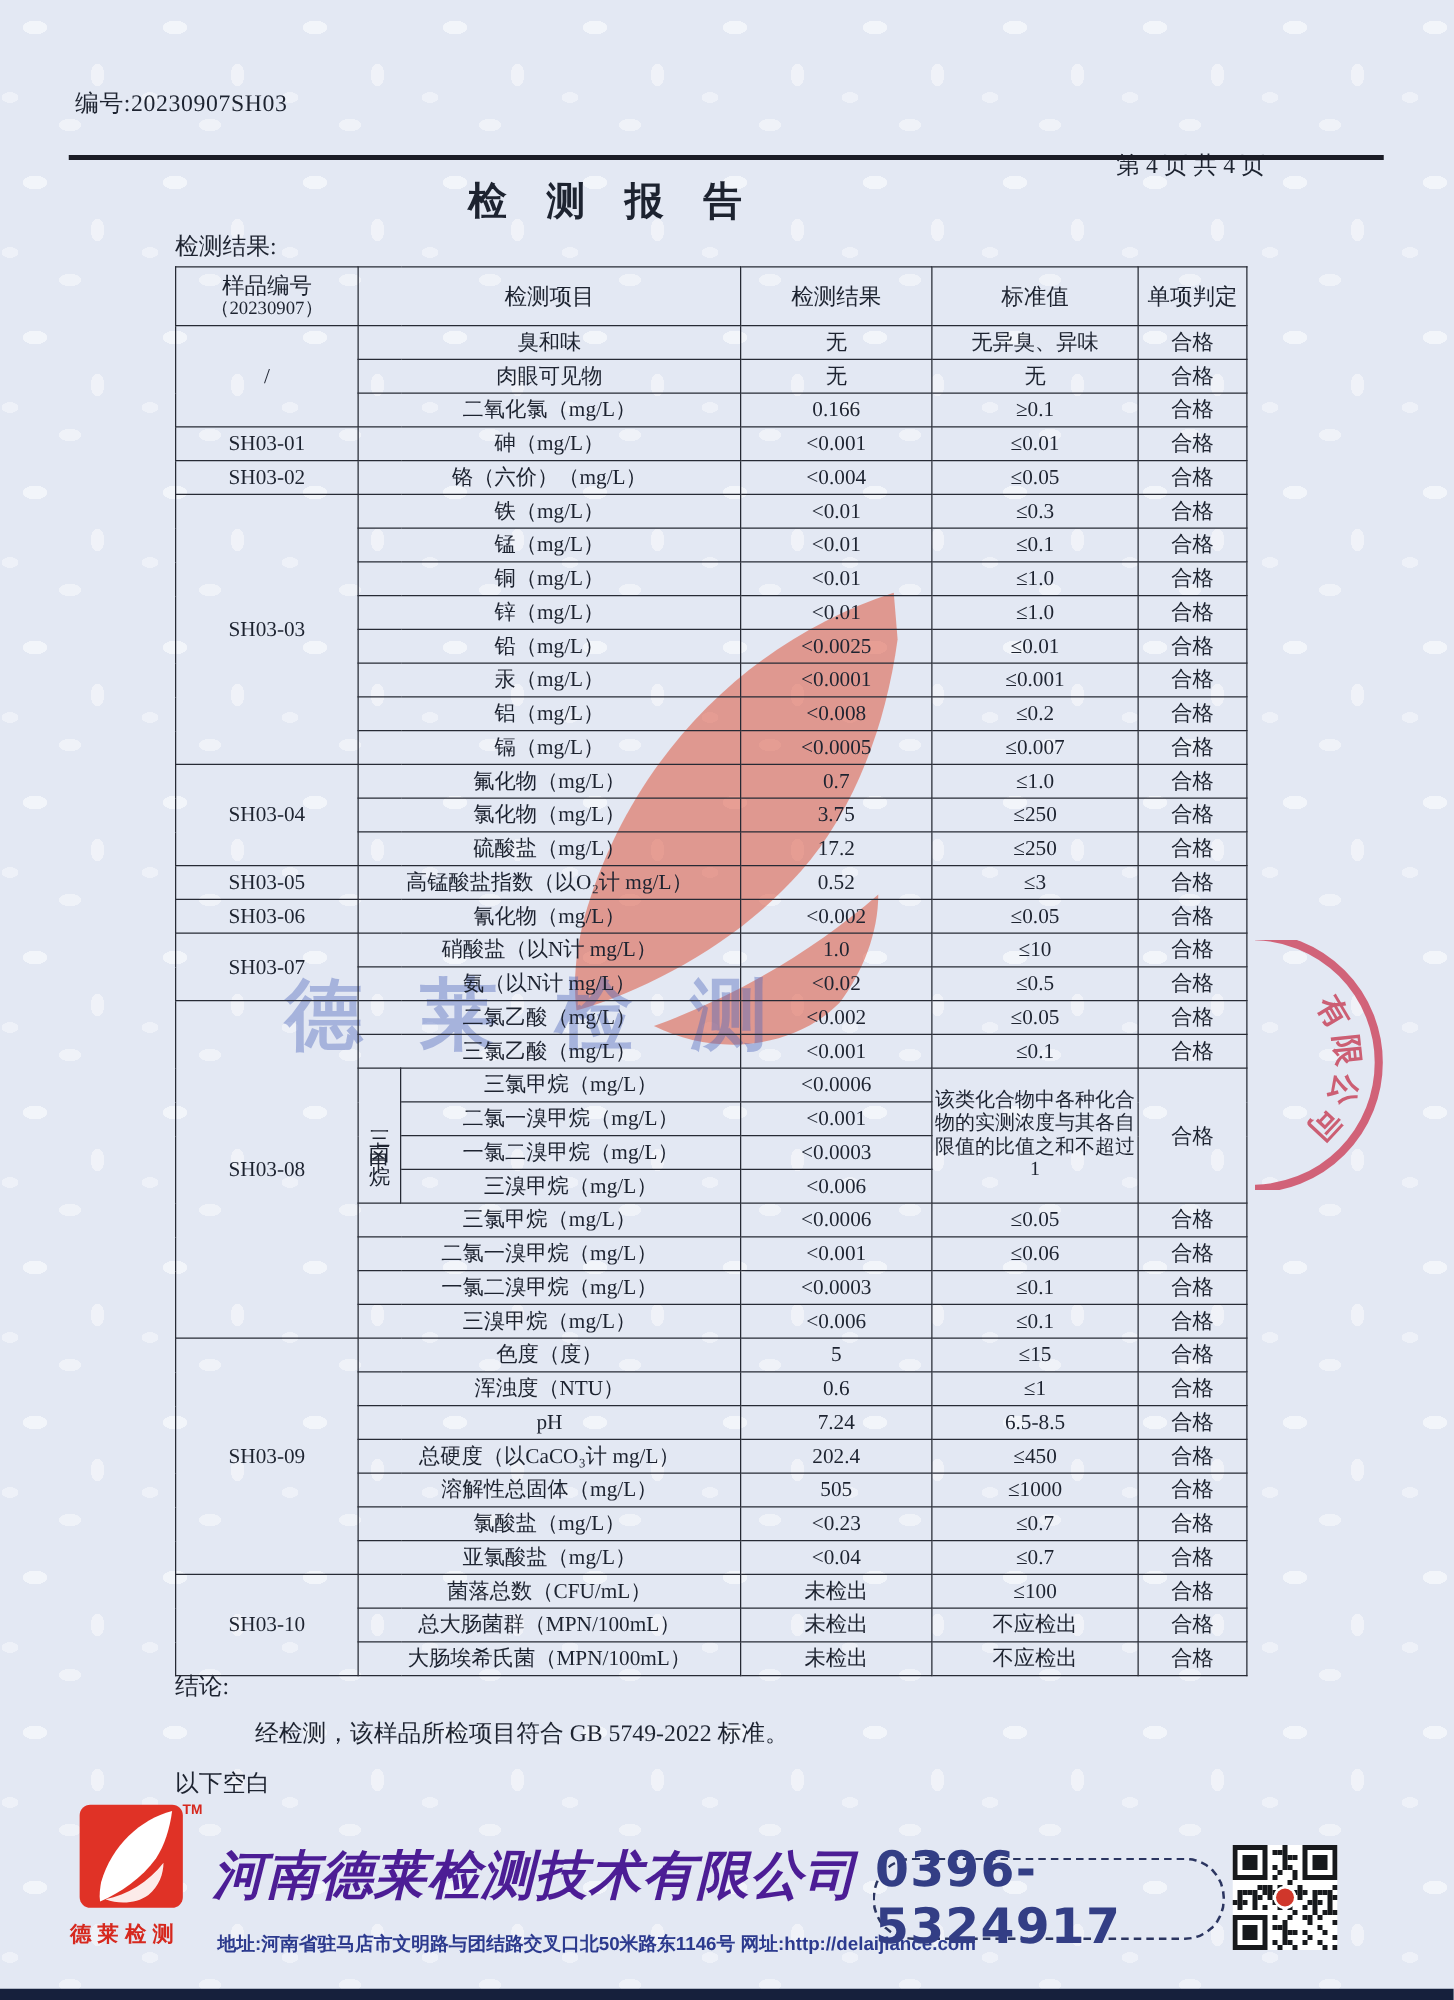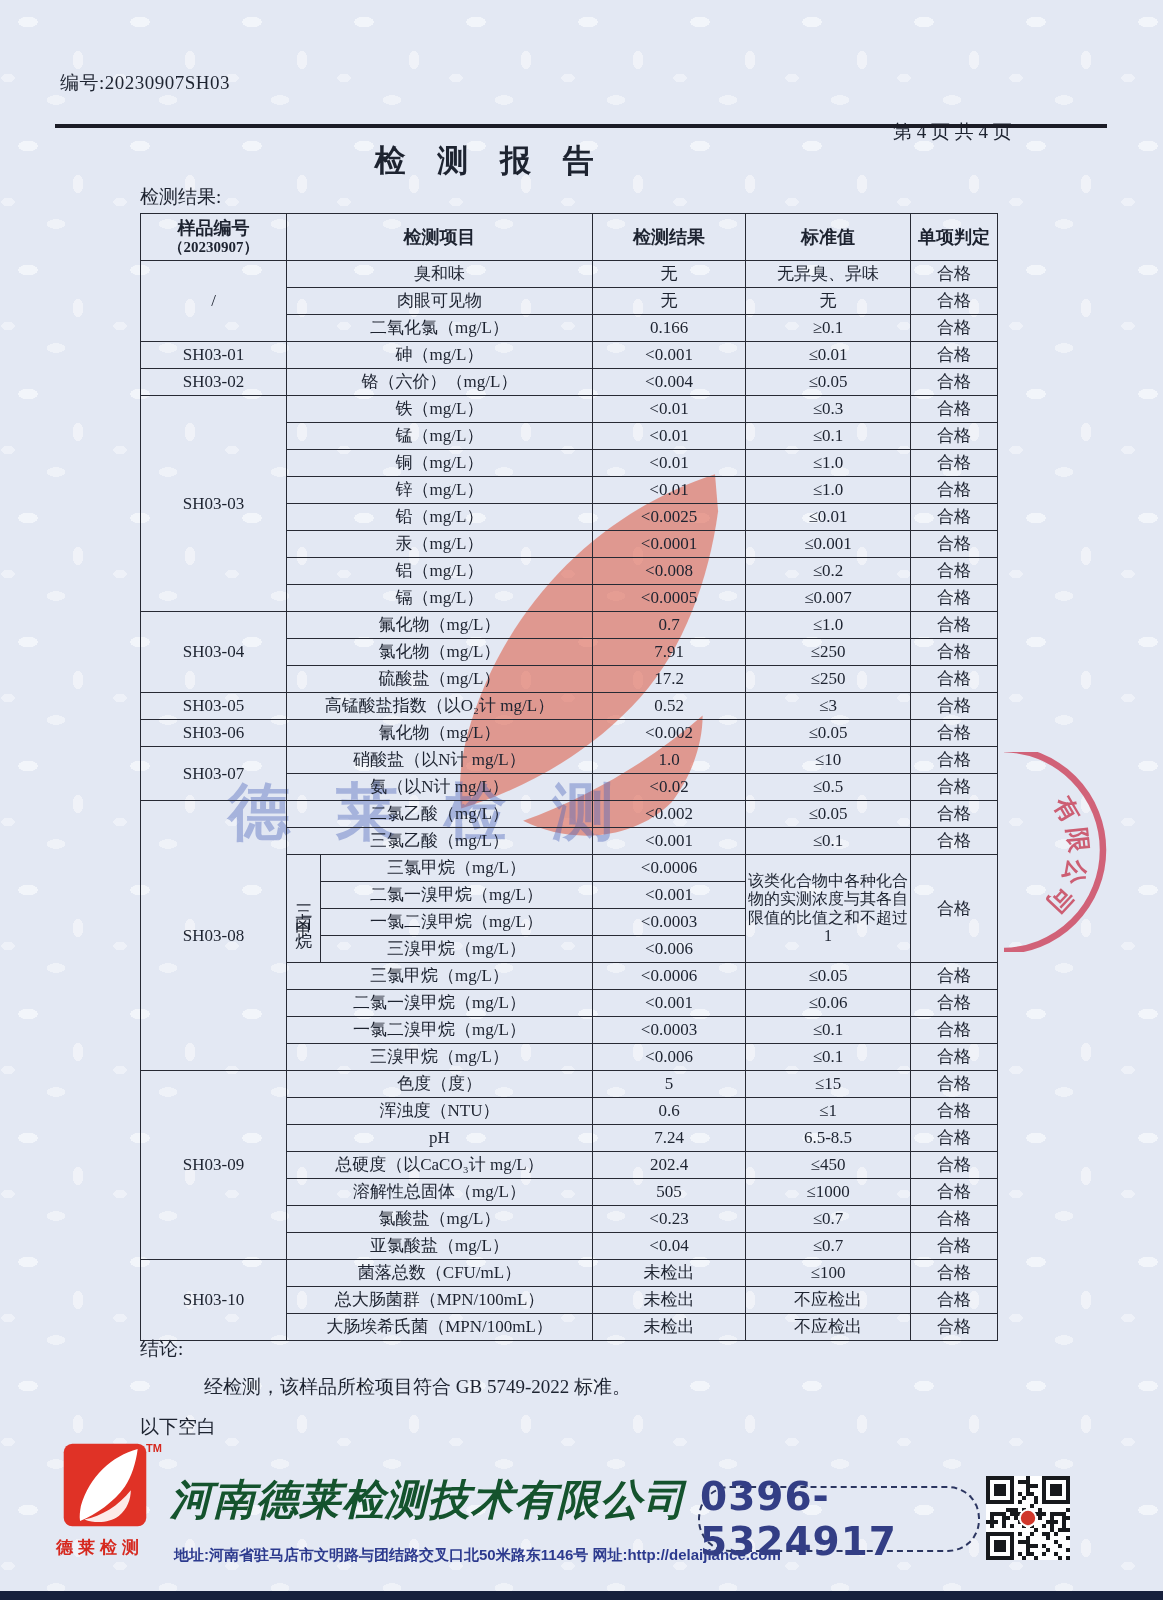--- a/index.html
+++ b/index.html
@@ -25,36 +25,36 @@
   
   .wm-logo{left:430px;top:468px;width:310px;height:390px;opacity:.5;z-index:0;}
   .wm-text{left:228px;top:770px;font-size:62px;font-weight:bold;letter-spacing:46px;
     color:rgba(80,106,188,.42);white-space:nowrap;z-index:0;}
   
   table.results{left:140px;top:213px;width:857px;border-collapse:collapse;table-layout:fixed;
     position:absolute;z-index:1;font-size:17px;}
   table.results th,table.results td{
     border:1.6px solid #272a34;text-align:center;vertical-align:middle;
     padding:0 2px;height:26px;line-height:1.15;background:transparent;}
-  table.results th{height:46px;font-weight:bold;font-size:18px;}
+  table.results th{height:46px;font-weight:normal;font-size:18px;}
   .h-sub{font-size:15px;}
   td.c-sample{font-size:17px;font-family:"Liberation Serif","DejaVu Serif",serif;}
   td.c-thm{writing-mode:vertical-lr;text-orientation:upright;letter-spacing:9px;padding:6px 0;font-size:17px;}
   td.c-std-long{font-size:16px;line-height:1.3;padding:2px 8px;}
   
   .seal{left:1004px;top:752px;width:112px;height:200px;z-index:3;opacity:.88;}
   
   .concl-label{left:140px;top:1336px;font-size:19px;}
   .concl-text{left:204px;top:1374px;font-size:19px;}
   .below-blank{left:140px;top:1414px;font-size:19px;}
   
   .logo{left:62px;top:1442px;width:86px;height:86px;}
   .logo-tm{left:146px;top:1442px;font-size:11px;font-weight:bold;color:#d6281e;font-family:"Liberation Sans",sans-serif;}
   .logo-text{left:56px;top:1536px;font-size:17px;font-weight:bold;color:#d6281e;letter-spacing:5px;}
-  .company{left:170px;top:1472px;font-size:42px;font-weight:900;font-style:italic;color:#14532d;
+  .company{left:170px;top:1472px;font-size:42px;font-weight:900;font-style:italic;color:#4c1d95;
     letter-spacing:1px;white-space:nowrap;font-family:"Liberation Serif","DejaVu Serif",serif;}
   .address{left:174px;top:1546px;font-size:15px;font-weight:bold;color:#2c3a8e;
     font-family:"Liberation Sans","DejaVu Sans",sans-serif;white-space:nowrap;}
   .phone-box{left:698px;top:1486px;width:278px;height:62px;border:2.5px dashed #2b3560;border-radius:32px;
     display:flex;align-items:center;justify-content:center;}
   .phone{font-size:39px;font-weight:bold;color:#333e85;letter-spacing:1px;
     font-family:"DejaVu Sans","Liberation Sans",sans-serif;}
   .qr{left:986px;top:1476px;width:84px;height:84px;}
   .bottom-strip{left:0;top:1591px;width:1163px;height:9px;background:#16203c;}
 </style>
@@ -179,21 +179,21 @@
       </tr>
       <tr>
         <td class="c-sample" rowspan="3">SH03-04</td>
         <td class="c-item" colspan="2">氟化物（mg/L）</td>
         <td class="c-result">0.7</td>
         <td class="c-standard" rowspan="1">≤1.0</td>
         <td class="c-judge" rowspan="1">合格</td>
       </tr>
       <tr>
         <td class="c-item" colspan="2">氯化物（mg/L）</td>
-        <td class="c-result">7.91</td>
+        <td class="c-result">3.75</td>
         <td class="c-standard" rowspan="1">≤250</td>
         <td class="c-judge" rowspan="1">合格</td>
       </tr>
       <tr>
         <td class="c-item" colspan="2">硫酸盐（mg/L）</td>
         <td class="c-result">17.2</td>
         <td class="c-standard" rowspan="1">≤250</td>
         <td class="c-judge" rowspan="1">合格</td>
       </tr>
       <tr>

